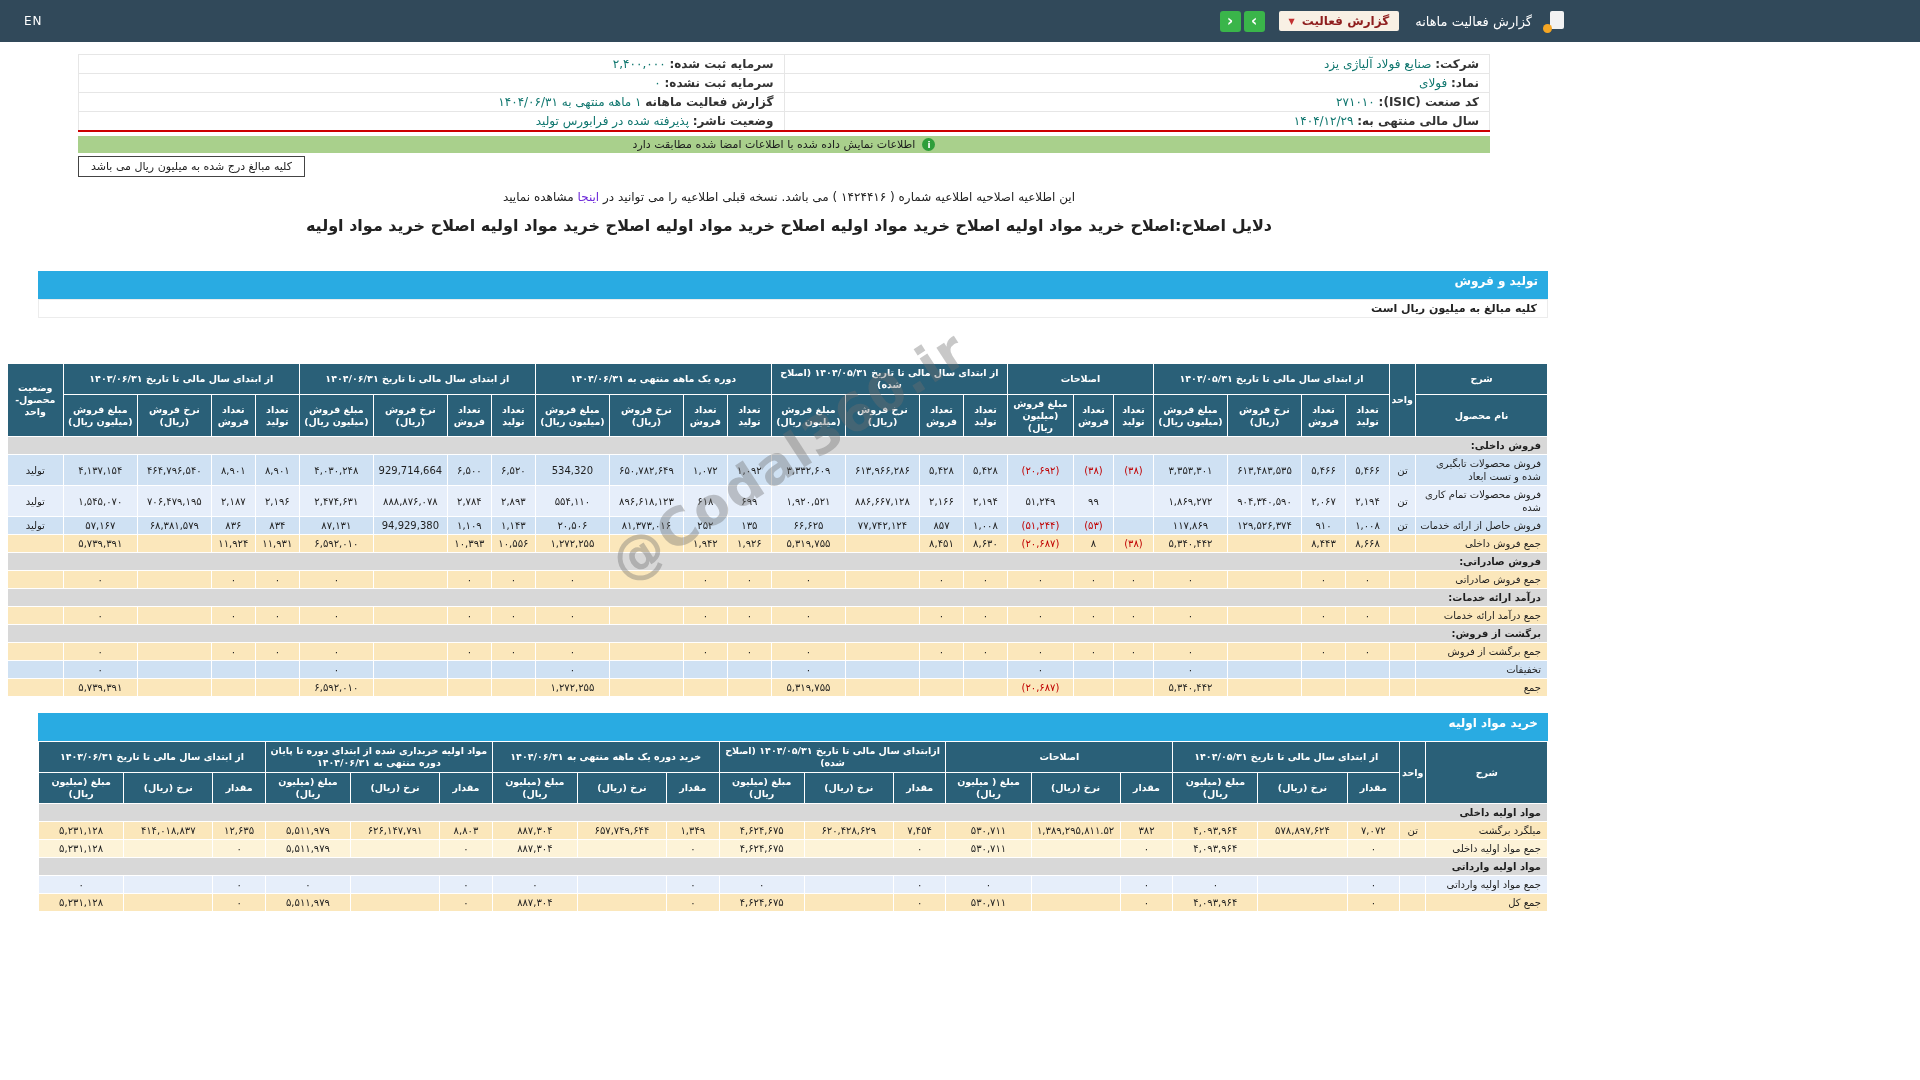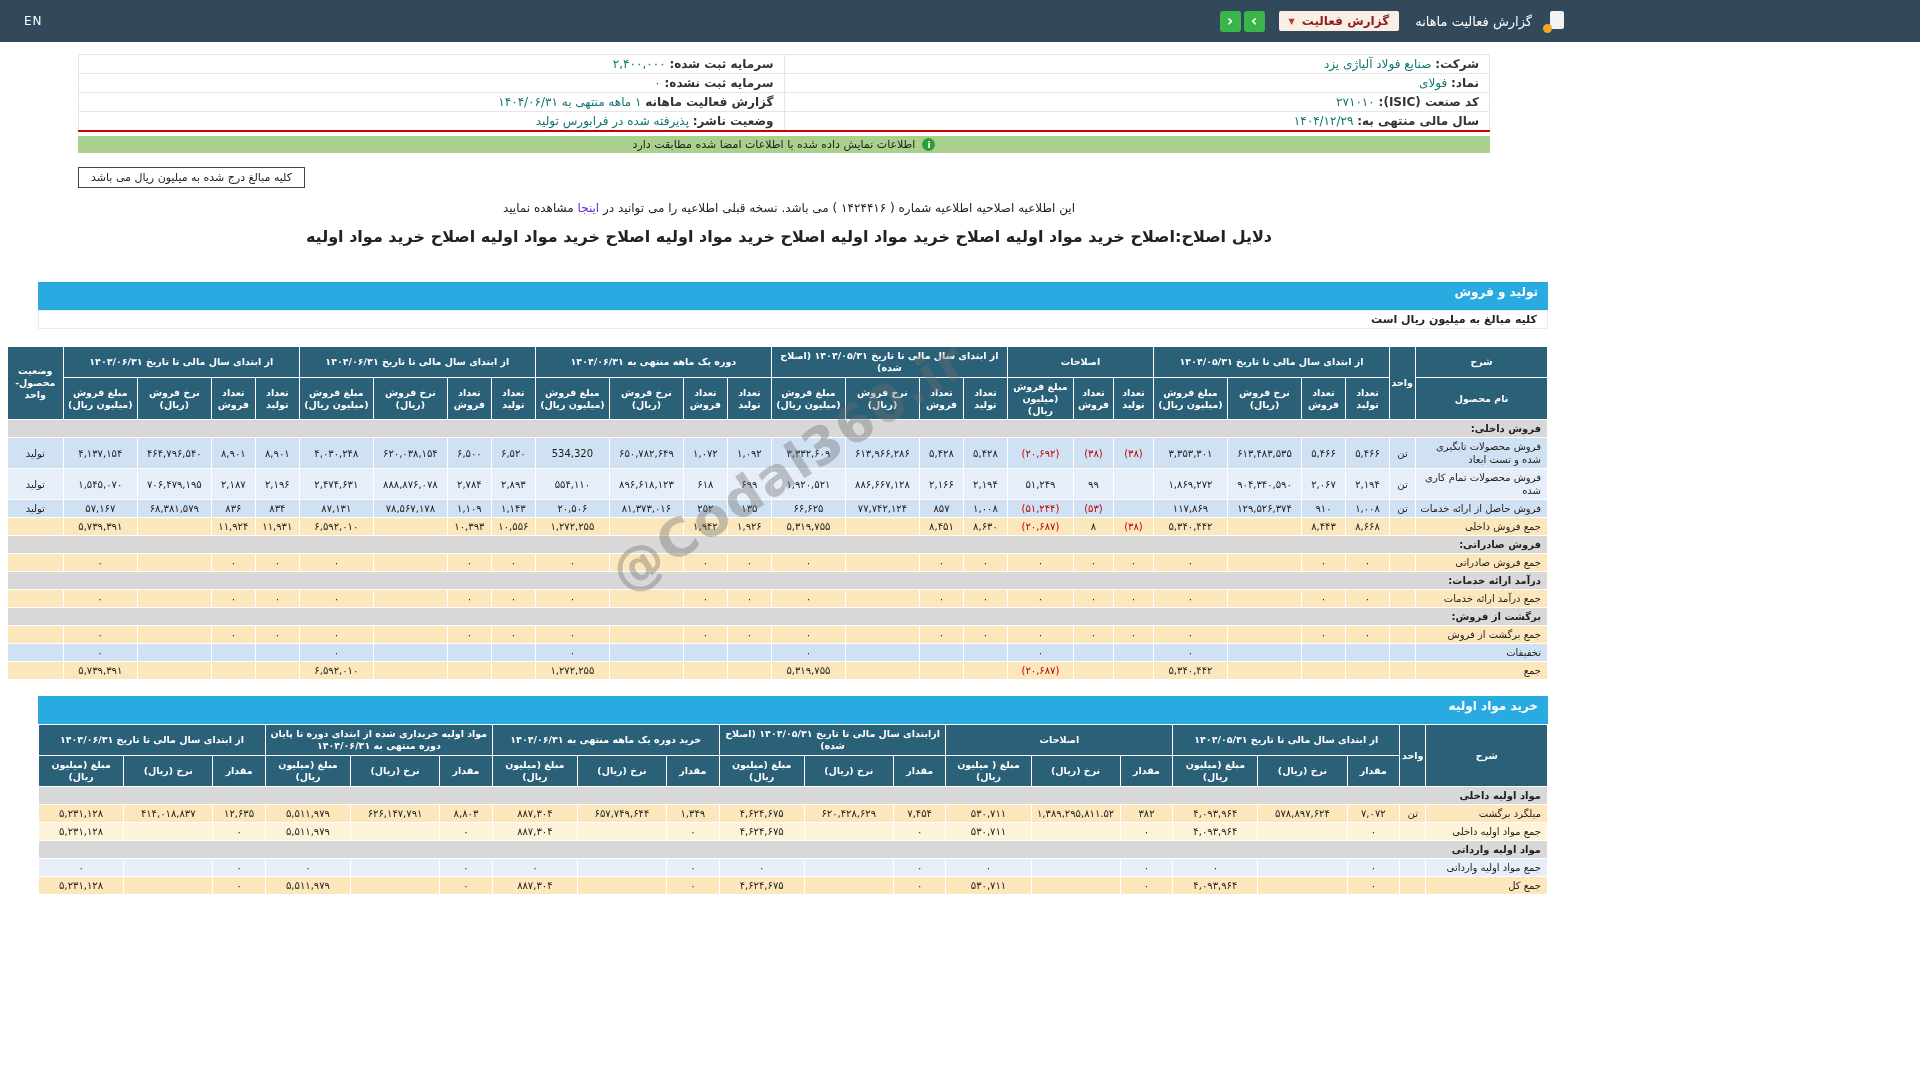--- a/index.html
+++ b/index.html
@@ -25,30 +25,30 @@
   
   .content { width: 1578px; margin: 0 auto 0 0; }
   .info-table { width: 1412px; margin: 12px 88px 0 78px; border-collapse: collapse; border: 1px solid #d9d9d9; border-bottom: 2px solid #cc0000; background: #fff; }
   .info-table td { border: 1px solid #e6e6e6; padding: 2px 10px; font-size: 12px; height: 19px; white-space: nowrap; }
   .info-table .lbl { font-weight: bold; color: #333; }
   .info-table .val { color: #0f766e; }
   
   .signed-bar { width: 1412px; margin: 4px 88px 0 78px; background: #a9d08c; display: flex; align-items: center; justify-content: center; padding: 2px 0; font-size: 11px; color: #1d1d1d; }
   .info-icon { width: 13px; height: 13px; border-radius: 50%; background: #2e9e3a; color: #fff; font-size: 9px; font-weight: bold; display: inline-flex; align-items: center; justify-content: center; margin-left: 7px; font-style: normal; }
   
-  .amounts-row { text-align: left; margin-top: 13px; }
+  .amounts-row { text-align: left; margin-top: 2px; }
   .amounts-box { display: inline-block; margin-left: 78px; border: 1px solid #444; padding: 3px 12px; font-size: 11px; background: #fff; }
   .amendment { text-align: center; font-size: 12px; margin-top: 13px; }
   .amendment .link { color: #6d28d9; cursor: pointer; }
   .reason { text-align: center; font-size: 16px; font-weight: bold; margin-top: 12px; }
   
   .tables { margin: 36px 30px 0 38px; position: relative; }
   .sec-bar { background: #29abe2; color: #fff; font-weight: bold; font-size: 12px; text-align: right; padding: 3px 10px; height: 28px; }
   .sec-bar.t2 { margin-top: 16px; }
-  .tbl-note { background: #fff; font-weight: bold; font-size: 11px; text-align: right; padding: 2px 10px; border: 1px solid #ececec; margin-bottom: 17px; }
+  .tbl-note { background: #fff; font-weight: bold; font-size: 11px; text-align: right; padding: 2px 10px; border: 1px solid #ececec; margin-bottom: 45px; }
   .data-table { width: 1510px; border-collapse: collapse; table-layout: fixed; }
   .data-table th { background: #2a6078; color: #fff; font-size: 9.5px; font-weight: bold; border: 1px solid #ffffff; padding: 3px 2px; text-align: center; line-height: 1.25; }
   .data-table td { border: 1px solid #ffffff; padding: 2px 3px; font-size: 10px; text-align: center; height: 16px; line-height: 1.3; color: #1e1e1e; word-wrap: break-word; }
   .data-table td.name-cell { text-align: right; padding-right: 6px; }
   .data-table td.sec-cell { text-align: right; font-weight: bold; padding-right: 6px; }
   .data-table .neg { color: #c00000; }
   .tone-gray td { background: #d8d8d8; }
   .tone-blue td { background: #cfe1f3; }
   .tone-lightblue td { background: #e6eefa; }
   .tone-cream td { background: #fbe7bb; }
@@ -208,21 +208,21 @@
             <td>۵,۴۲۸</td>
             <td>۵,۴۲۸</td>
             <td>۶۱۳,۹۶۶,۲۸۶</td>
             <td>۳,۳۳۲,۶۰۹</td>
             <td>۱,۰۹۲</td>
             <td>۱,۰۷۲</td>
             <td>۶۵۰,۷۸۲,۶۴۹</td>
             <td>534,320</td>
             <td>۶,۵۲۰</td>
             <td>۶,۵۰۰</td>
-            <td>۶۲۰,۰۳۸,۱۵۴</td>
+            <td>929,714,664</td>
             <td>۴,۰۳۰,۲۴۸</td>
             <td>۸,۹۰۱</td>
             <td>۸,۹۰۱</td>
             <td>۴۶۴,۷۹۶,۵۴۰</td>
             <td>۴,۱۳۷,۱۵۴</td>
             <td>تولید</td>
           </tr>
           <tr class="tone-lightblue">
             <td class="name-cell">فروش محصولات تمام کاری شده</td>
             <td>تن</td>
@@ -264,21 +264,21 @@
             <td>۱,۰۰۸</td>
             <td>۸۵۷</td>
             <td>۷۷,۷۴۲,۱۲۴</td>
             <td>۶۶,۶۲۵</td>
             <td>۱۳۵</td>
             <td>۲۵۲</td>
             <td>۸۱,۳۷۳,۰۱۶</td>
             <td>۲۰,۵۰۶</td>
             <td>۱,۱۴۳</td>
             <td>۱,۱۰۹</td>
-            <td>۷۸,۵۶۷,۱۷۸</td>
+            <td>94,929,380</td>
             <td>۸۷,۱۳۱</td>
             <td>۸۳۴</td>
             <td>۸۳۶</td>
             <td>۶۸,۳۸۱,۵۷۹</td>
             <td>۵۷,۱۶۷</td>
             <td>تولید</td>
           </tr>
           <tr class="tone-cream">
             <td class="name-cell">جمع فروش داخلی</td>
             <td></td>

